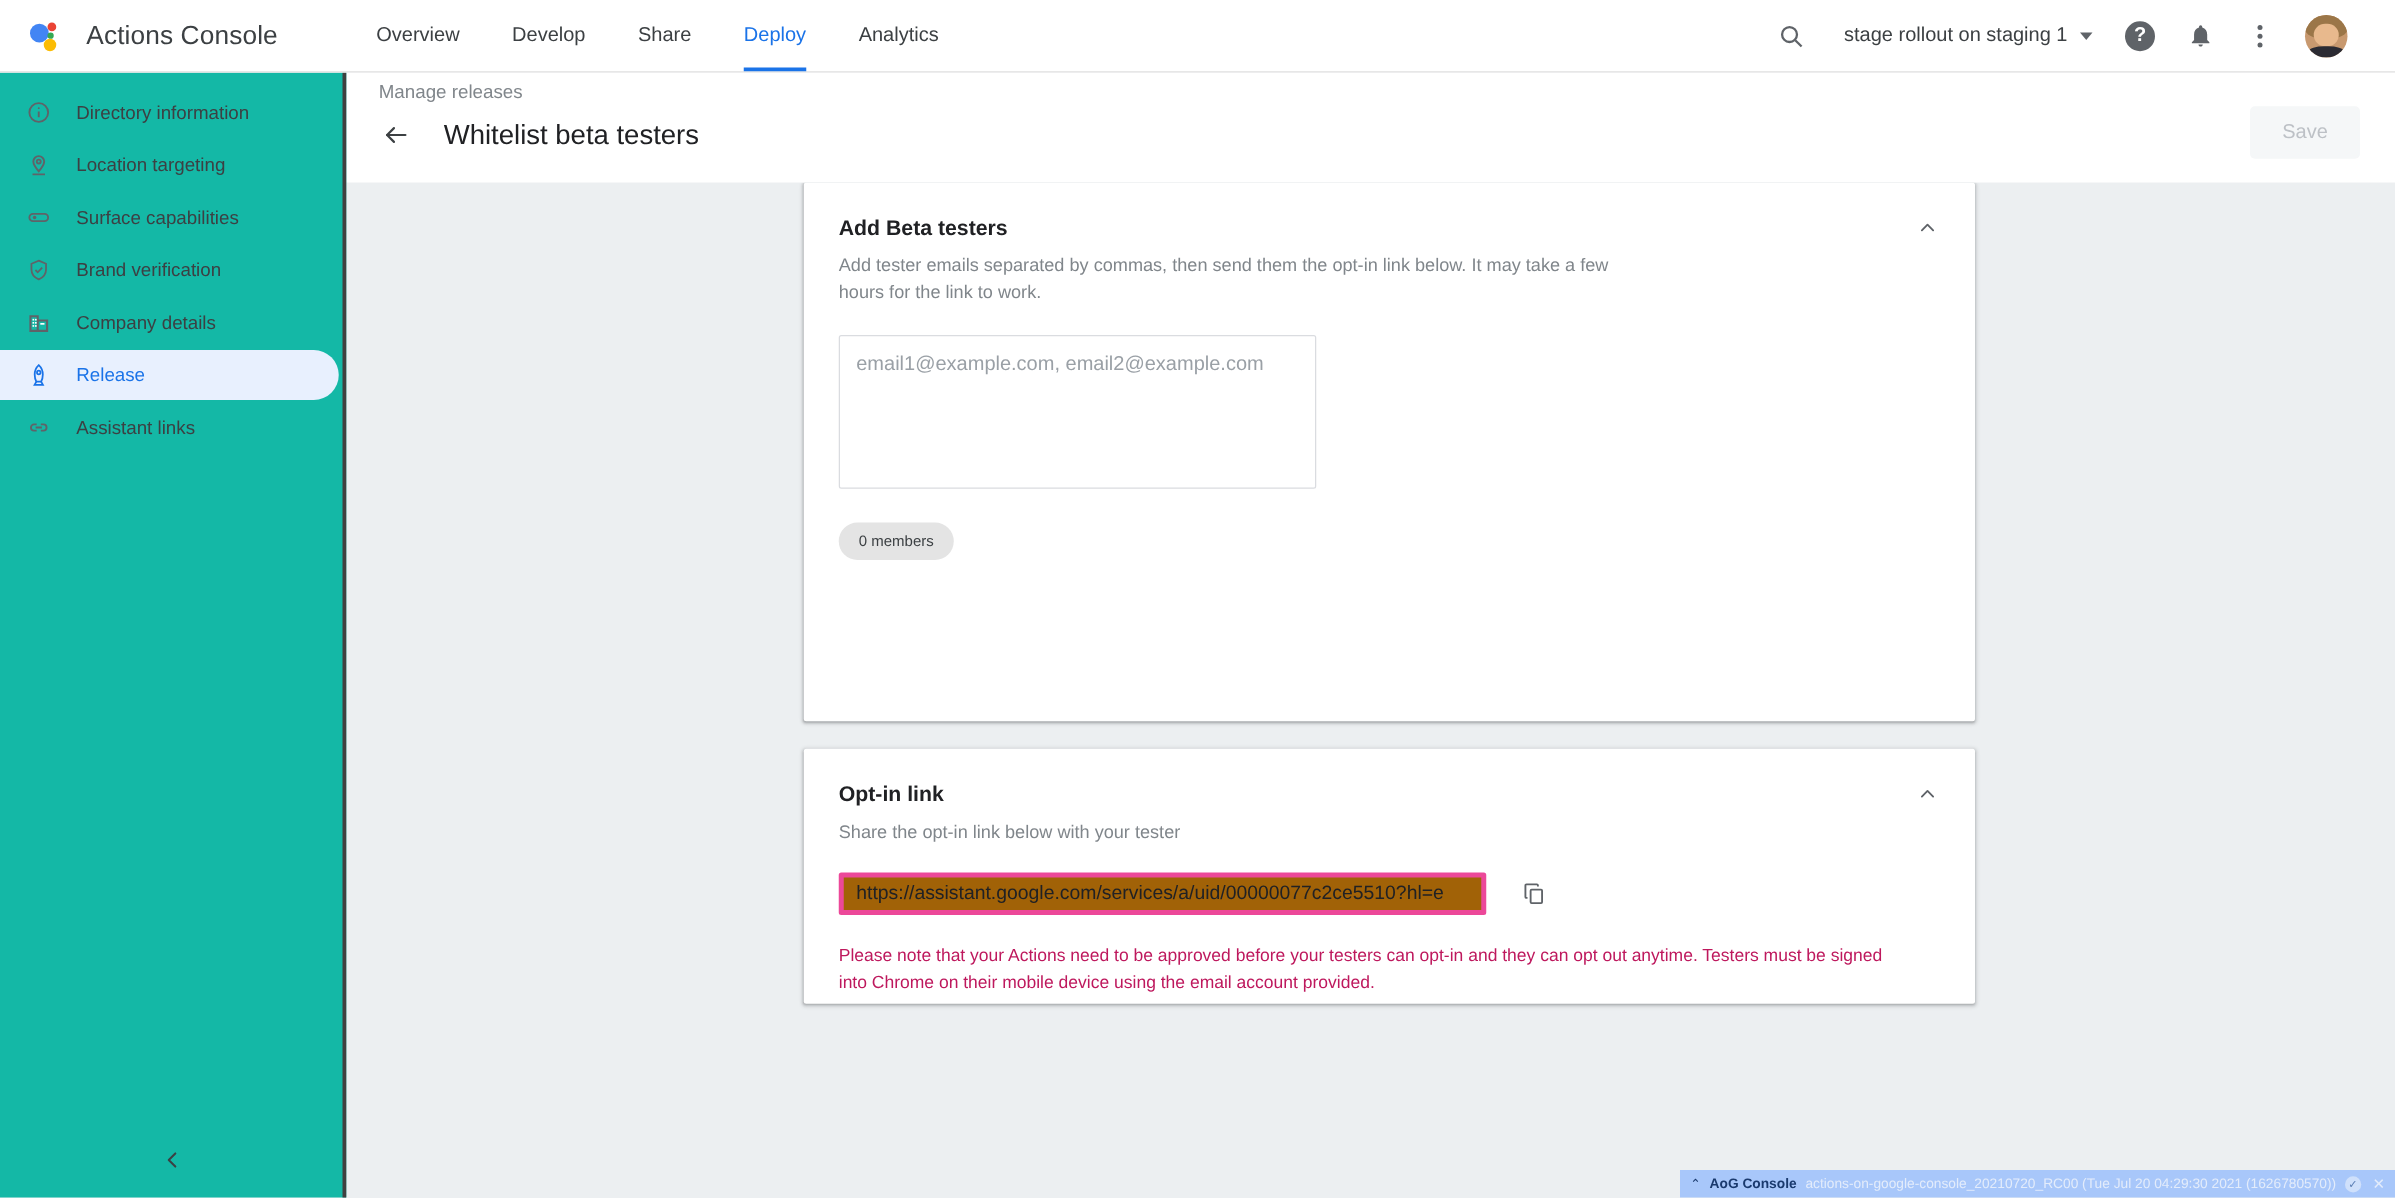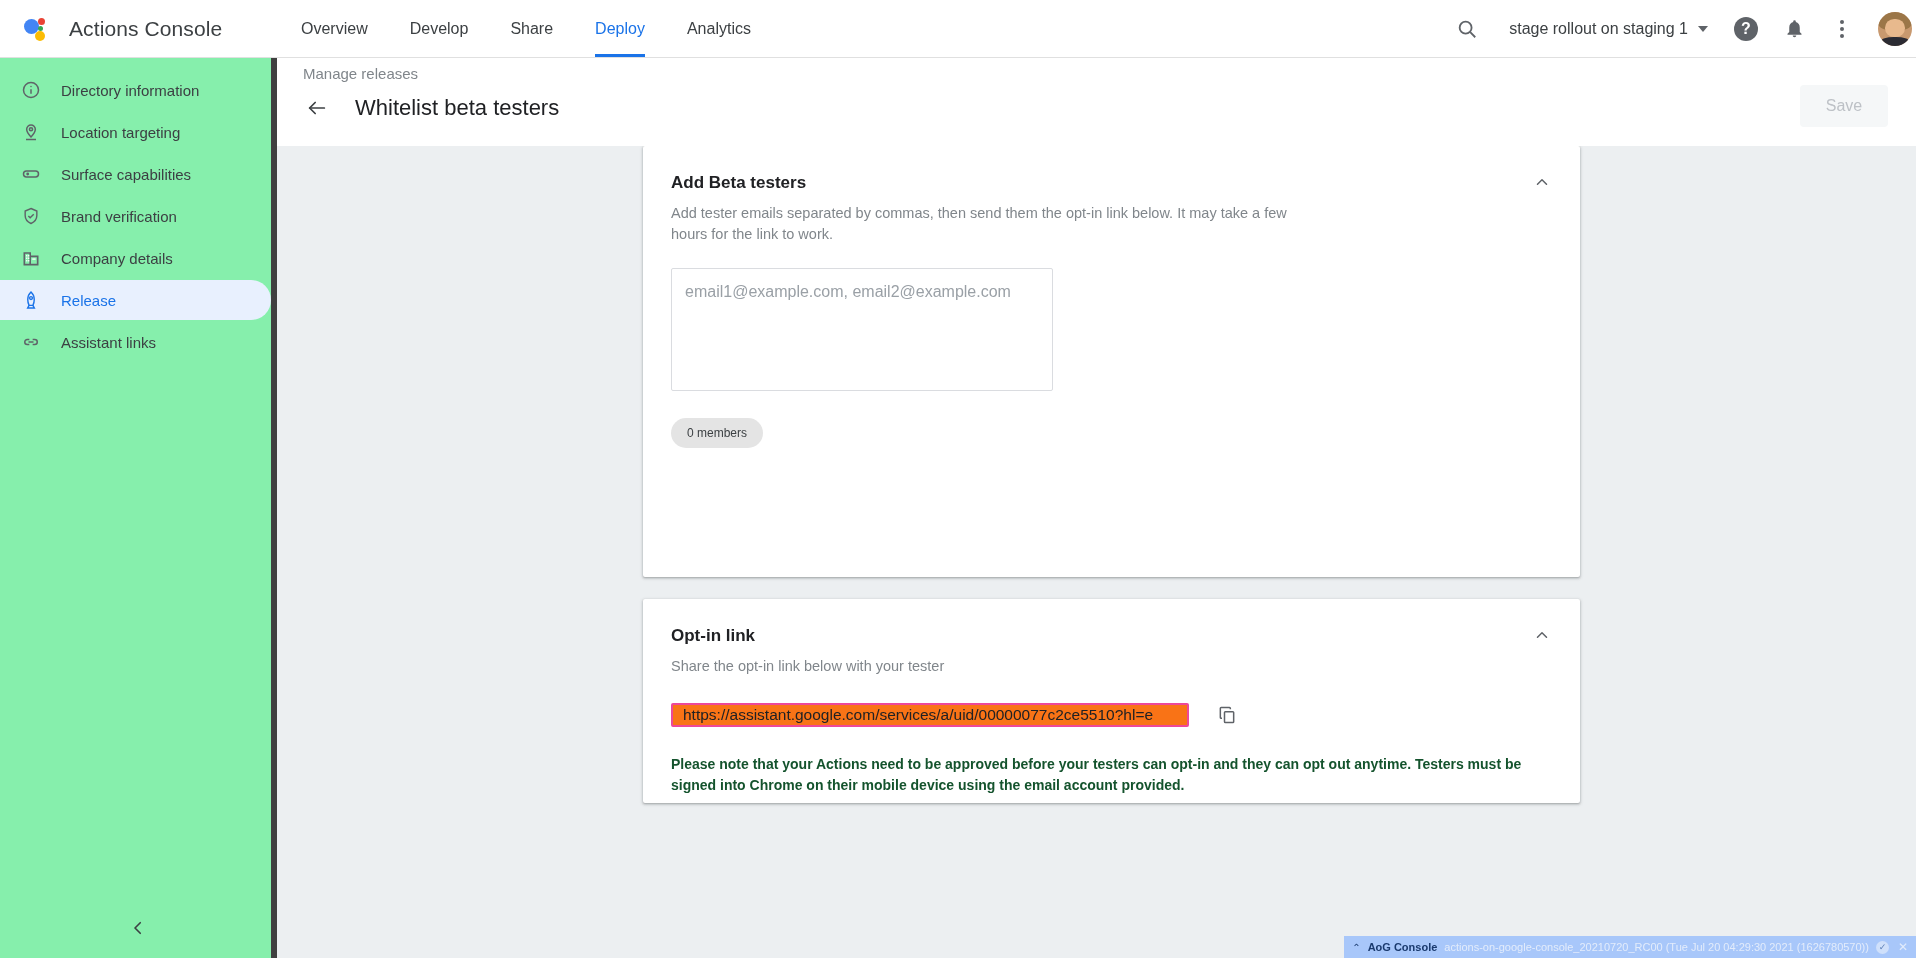--- a/index.html
+++ b/index.html
@@ -88,21 +88,21 @@
     left: 21px; right: 21px;
     bottom: 0;
     height: 3px;
     background: #1a73e8;
   }
 
   .appbar-right {
     margin-left: auto;
     display: flex;
     align-items: center;
-    padding-right: 4px;
+    padding-right: 38px;
     gap: 0px;
   }
   .icon-btn {
     width: 48px; height: 48px;
     display: flex; align-items: center; justify-content: center;
     border-radius: 50%;
     cursor: pointer;
     color: #5f6368;
   }
   .project-select {
@@ -162,22 +162,22 @@
     position: absolute; left: 8%; bottom: 0; width: 84%; height: 26%;
     background: #2b2b33; border-radius: 44% 44% 0 0;
   }
 
   
   .sidebar {
     position: absolute;
     top: 58px; left: 0;
     width: 277px;
     height: 900px;
-    background: #86efac;
-    border-right: 6px solid #404040;
+    background: #14b8a6;
+    border-right: 3px solid #404040;
     z-index: 30;
   }
   .side-list { padding-top: 10px; }
   .side-item {
     display: flex;
     align-items: center;
     height: 40px;
     margin: 2px 0;
     padding-left: 20px;
     border-radius: 0 20px 20px 0;
@@ -330,45 +330,44 @@
     color: #3c4043;
   }
 
   .optin-row {
     display: flex;
     align-items: center;
     margin: 18px 0 0 28px;
   }
   .optin-input {
     width: 518px;
-    height: 24px;
-    border: 2px solid #ec4899;
+    height: 34px;
+    border: 4px solid #ec4899;
     border-radius: 2px;
     padding: 0 10px;
     font-size: 15.5px;
     font-family: inherit;
     color: #202124;
     outline: none;
-    background: #f97316;
+    background: #a16207;
   }
   .copy-btn {
     width: 40px; height: 40px;
     margin-left: 18px;
     display: flex; align-items: center; justify-content: center;
     cursor: pointer;
     color: #5f6368;
     border-radius: 50%;
   }
   .optin-note {
     margin: 19px 28px 0 28px;
     font-size: 14px;
     line-height: 1.5;
-    color: #14532d;
+    color: #be185d;
     max-width: 855px;
-    font-weight: bold;
   }
 
   
   .statusbar {
     position: absolute;
     right: 0; bottom: 0;
     height: 22px;
     background: #a8c7fa;
     display: flex;
     align-items: center;

